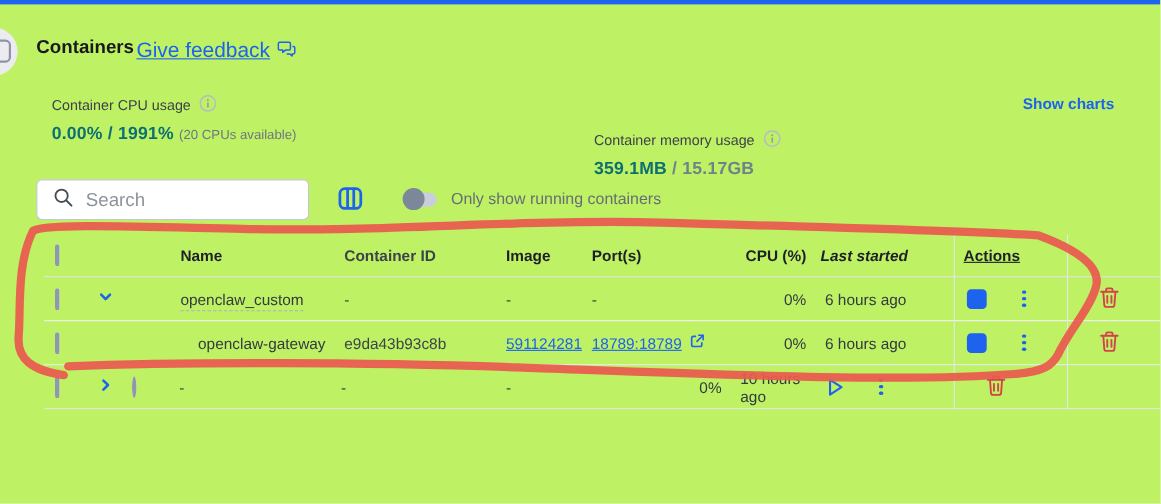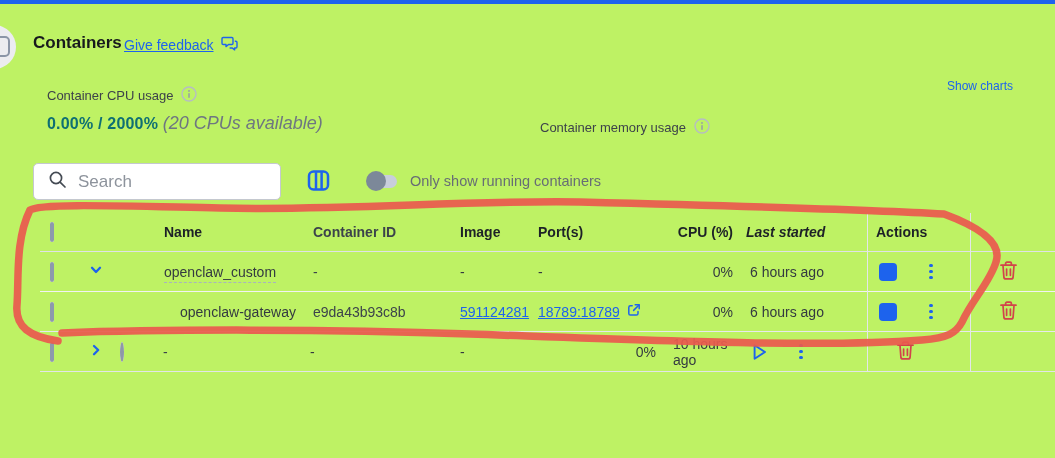--- a/index.html
+++ b/index.html
@@ -9,30 +9,30 @@
 
   .topbar { position:absolute; top:0; left:0; width:1055px; height:4px; background:#1d63ed; }
 
   .partial-btn { position:absolute; top:25px; left:-28px; width:44px; height:44px; border-radius:50%;
                  background:#ececf0; }
   .partial-btn .sq { position:absolute; left:21px; top:11px; width:17px; height:21px;
                      border:2px solid #8b95a7; border-radius:5px; background:#ececf0; }
 
   .page-title { position:absolute; left:33px; top:33px; font-size:17px; font-weight:700; color:#17191d; }
   .feedback-link { position:absolute; left:124px; top:36px; display:flex; align-items:center; gap:7px;
-                   font-size:14px; color:#1d63ed; text-decoration:none; cursor:pointer; }
+                   font-size:19px; color:#1d63ed; text-decoration:none; cursor:pointer; }
   .feedback-link .txt { text-decoration:underline; }
 
   .stat { position:absolute; top:86px; }
   .stat.cpu { left:47px; } .stat.mem { left:540px;margin-top:32px; }
   .stat-label-row { display:flex; align-items:center; gap:8px; font-size:13px; color:#3d424a; }
   .stat-value { margin-top:8px; font-size:16px; font-weight:700; color:#0e6f73; letter-spacing:0.2px; }
   .stat-value .dim-total { color:#6d8388; }
-  .stat-value .note { font-weight:400; font-size:18px; color:#6e7681; letter-spacing:0;font-style:italic; }
-  .show-charts { position:absolute; top:79px; right:42px; font-size:12px; font-weight:400; color:#1d63ed; cursor:pointer; }
+  .stat-value .note { font-weight:400; font-size:12px; color:#6e7681; letter-spacing:0; }
+  .show-charts { position:absolute; top:86px; right:42px; font-size:14px; font-weight:700; color:#1d63ed; cursor:pointer; }
 
   .search-box { position:absolute; left:33px; top:163px; width:248px; height:37px;
                 border:1px solid #c4c8cf; border-radius:5px; display:flex; align-items:center;
                 gap:11px; padding-left:14px; background:#fff; }
   .search-box input { border:none; outline:none; font-size:17px; width:190px;
                       font-family:"Liberation Sans", sans-serif; color:#333; background:transparent; }
   .search-box input::placeholder { color:#8d939c; }
   .columns-btn { position:absolute; left:307px; top:169px; width:23px; height:23px; cursor:pointer; }
   .toggle { position:absolute; left:366px; top:171px; width:32px; height:20px; cursor:pointer; }
   .toggle .track { position:absolute; left:3px; top:4px; width:28px; height:13px; border-radius:7px; background:#c8cedb; }
@@ -60,21 +60,21 @@
   .c-name.child { padding-left:25px; }
   .name-underline { border-bottom:1.5px dashed #a9b2bf; padding-bottom:2px; cursor:pointer;text-align:right; }
   .c-id { padding-left:8px; color:#3c434b; }
   .c-image { padding-left:5px; }
   .c-ports { padding-left:5px; display:flex; align-items:center; gap:7px; }
   .tbl-link { color:#1d63ed; text-decoration:underline; cursor:pointer; }
   .c-cpu { text-align:right; padding-right:4px; }
   .c-started { padding-left:13px; }
   .thead .c-started { padding-left:9px;font-style:italic; }
   .thead .c-actions { padding-left:9px; }
-  .c-actions { display:flex; align-items:center; padding-left:12px; }
+  .c-actions { display:flex; align-items:center; padding-left:12px;text-decoration:underline; }
   .stop-btn { width:18px; height:18px; border-radius:4px; background:#1d63ed; border:none; cursor:pointer; }
   .play-btn { width:20px; height:20px; background:none; border:none; padding:0; cursor:pointer; }
   .kebab { margin-left:26px; width:16px; height:20px; display:flex; flex-direction:column;
            align-items:center; justify-content:center; gap:2.5px; background:none; border:none; cursor:pointer; }
   .kebab i { width:3.5px; height:3.5px; border-radius:50%; background:#1d63ed; }
   .c-delete { padding-left:29px; }
   .trash-btn { background:none; border:none; padding:0; cursor:pointer; }
 
   .annotation { position:absolute; left:0; top:0; width:1055px; height:458px; pointer-events:none; z-index:10; }
 </style>
@@ -105,35 +105,38 @@
       <span>Container CPU usage</span>
       <span>
         <svg width="16" height="16" viewBox="0 0 16 16">
           <circle cx="8" cy="8" r="7" fill="none" stroke="#b6bcc4" stroke-width="1.4"></circle>
           <circle cx="8" cy="4.9" r="0.95" fill="#969da7"></circle>
           <rect x="7.25" y="6.9" width="1.5" height="5" rx="0.75" fill="#969da7"></rect>
         </svg>
       </span>
     </div>
     <div class="stat-value">
-      <span>0.00%</span><span> / </span><span>2000%</span>
+      <span>0.00%</span><span> / </span><span>1991%</span>
       <span class="note">(20 CPUs available)</span>
     </div>
   </div>
 
   <div class="stat mem">
     <div class="stat-label-row">
       <span>Container memory usage</span>
       <span>
         <svg width="16" height="16" viewBox="0 0 16 16">
           <circle cx="8" cy="8" r="7" fill="none" stroke="#b6bcc4" stroke-width="1.4"></circle>
           <circle cx="8" cy="4.9" r="0.95" fill="#969da7"></circle>
           <rect x="7.25" y="6.9" width="1.5" height="5" rx="0.75" fill="#969da7"></rect>
         </svg>
       </span>
+    </div>
+    <div class="stat-value">
+      <span>359.1MB</span><span class="dim-total"> / </span><span class="dim-total">15.17GB</span>
     </div>
   </div>
 
   <div class="show-charts">Show charts</div>
 
   <div class="search-box">
     <span>
       <svg width="19" height="19" viewBox="0 0 19 19" fill="none" stroke="#454b54" stroke-width="1.7">
         <circle cx="8" cy="8" r="5.6"></circle>
         <line x1="12.3" y1="12.3" x2="17" y2="17" stroke-linecap="round"></line>

